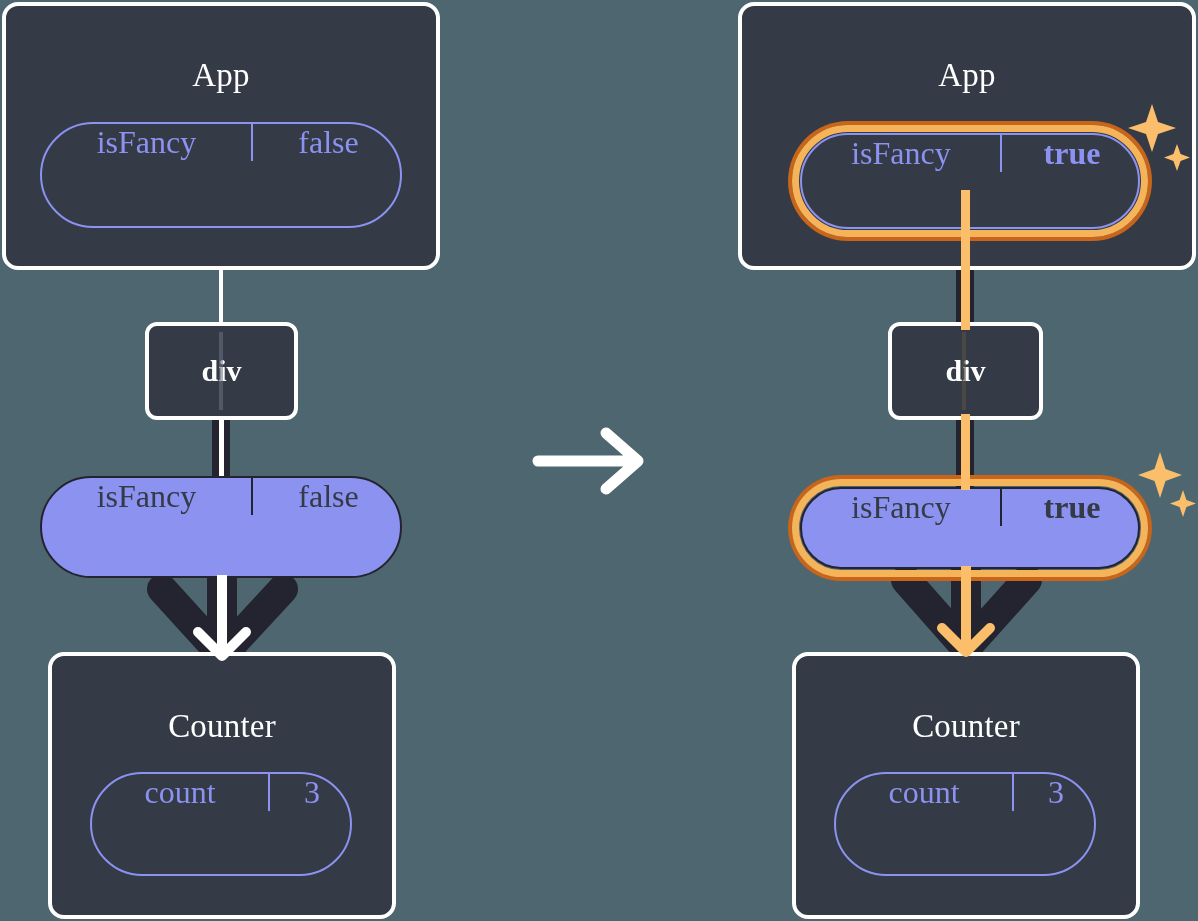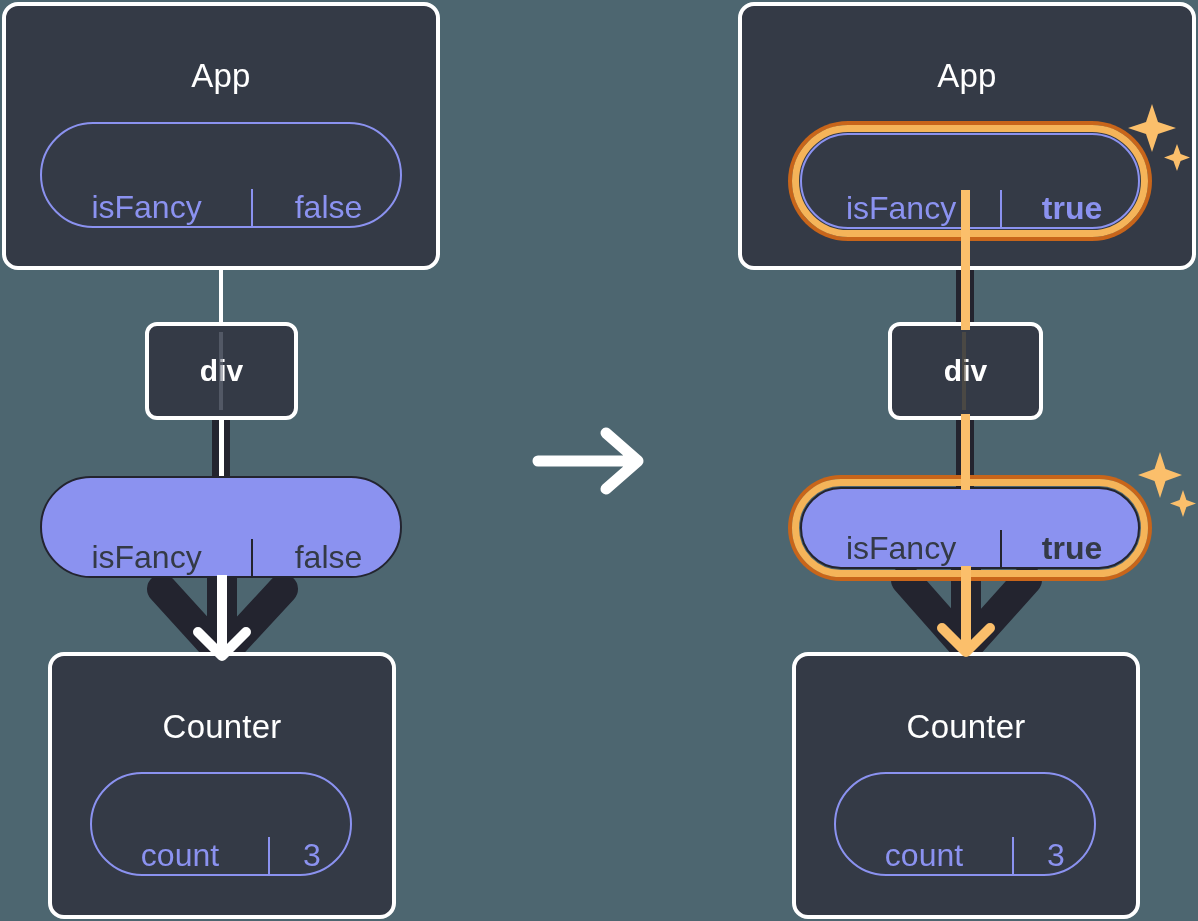--- a/index.html
+++ b/index.html
@@ -3,21 +3,21 @@
 <meta charset="utf-8">
 <title>React state flow diagram</title>
 <style>
   html,body{margin:0;padding:0;}
   body{
     width:1198px;height:921px;
     background:#4d6670;
     font-family:"Liberation Sans","DejaVu Sans",sans-serif;
     overflow:hidden;
   }
-  #stage{position:relative;width:1084px;height:921px;}
+  #stage{position:relative;width:1084px;height:921px;font-family:Liberation Serif, serif;}
 
   
   .panel{
     position:absolute;
     background:#343a46;
     border:4px solid #ffffff;
     border-radius:16px;
     box-sizing:border-box;
     z-index:6;
   }
@@ -40,21 +40,21 @@
     display:flex;align-items:center;justify-content:center;
     color:#ffffff;
     font-size:30px;font-weight:bold;
     z-index:7;
   }
 
   
   .pill{
     position:absolute;
     box-sizing:border-box;
-    display:flex;align-items:flex-end;
+    display:flex;align-items:flex-start;
     border-radius:999px;
     z-index:8;
   }
   .pill .cell{
     display:flex;align-items:center;justify-content:center;
     box-sizing:border-box;
     white-space:nowrap;
   }
   .pill .cell.key{flex:0 0 auto;}
   .pill .cell.val{flex:0 0 auto;}

